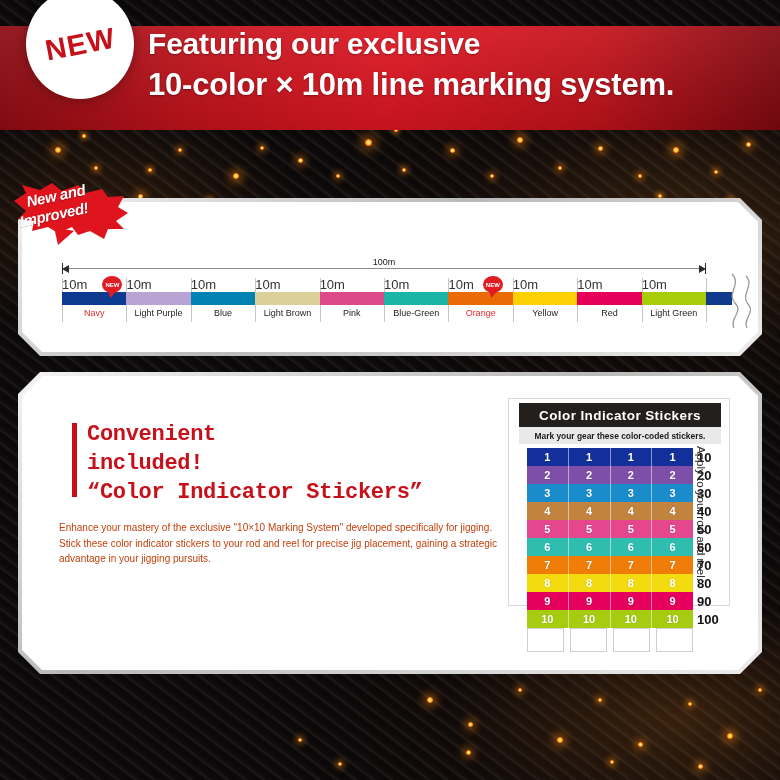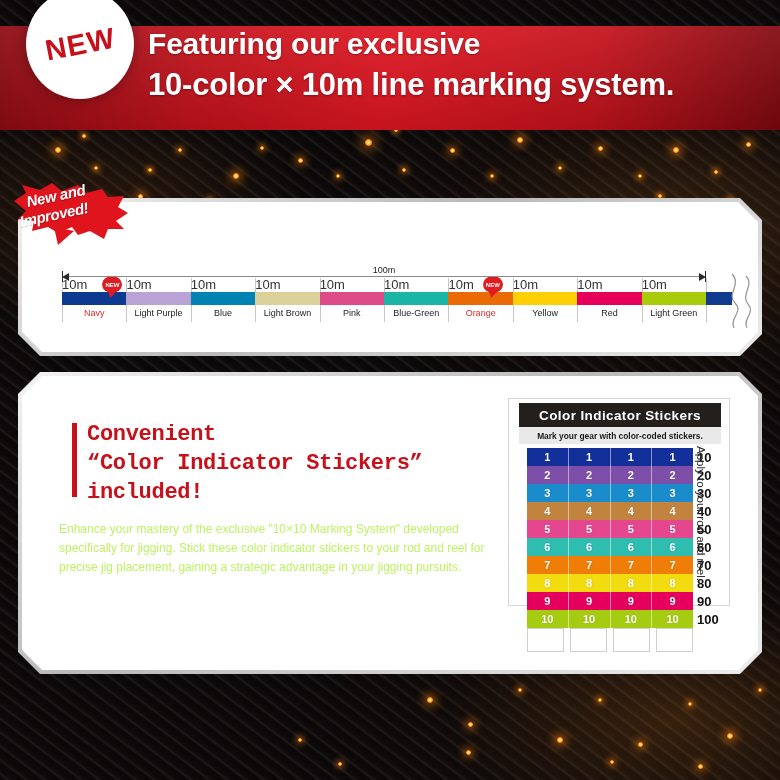--- a/index.html
+++ b/index.html
@@ -96,21 +96,21 @@
   .badge-text {
     position: absolute; color: #fff; font-weight: 700; font-style: italic;
     font-size: 15px; letter-spacing: -0.3px; white-space: nowrap;
     text-shadow: 0 1px 1px rgba(0,0,0,0.25);
   }
   #badge-text-1 { left: 14px; top: 4px; transform: rotate(-12deg); }
   #badge-text-2 { left: 7px; top: 23px; transform: rotate(-12deg); }
 
   
   #scale-row {
-    position: absolute; left: 62px; top: 263px; width: 644px; height: 12px; z-index: 6; margin-top: 8px;
+    position: absolute; left: 62px; top: 263px; width: 644px; height: 12px; z-index: 6;
   }
   #scale-line {
     position: absolute; left: 0; right: 0; top: 5px; height: 1px; background: #8b8b8b;
   }
   #scale-cap-left {
     position: absolute; left: 0; top: 0px; width: 1px; height: 11px; background: #2a2a2a;
   }
   #scale-cap-right {
     position: absolute; right: 0; top: 0px; width: 1px; height: 11px; background: #2a2a2a;
   }
@@ -181,21 +181,21 @@
     position: absolute; left: 72px; top: 423px; width: 5px; height: 74px;
     background: #c8101a; z-index: 6;
   }
   #headline-block { position: absolute; left: 87px; top: 420px; z-index: 6; width: 420px; font-family: Liberation Mono, monospace; }
   .headline {
     color: #c8101a; font-size: 22px; font-weight: 700; line-height: 1.32;
     letter-spacing: -0.3px; white-space: nowrap;
   }
   #body-copy {
     position: absolute; left: 59px; top: 520px; width: 440px; z-index: 6;
-    font-size: 12px; line-height: 1.57; color: #bef264;
+    font-size: 10px; line-height: 1.57; color: #c2410c;
   }
 
   
   #sticker-card {
     position: absolute; left: 508px; top: 398px; width: 222px; height: 208px;
     background: #fff; border: 1px solid #d7d7d7; z-index: 6;
   }
   #sticker-title-bar {
     position: absolute; left: 10px; top: 4px; width: 202px; height: 24px;
     background: #231f1d; display: flex; align-items: center; justify-content: center;
@@ -393,31 +393,31 @@
   <path d="M10 2 C 20 12, 4 22, 13 31 C 22 40, 7 46, 12 56" fill="none" stroke="#9a9a9a" stroke-width="1.3"></path>
   <path d="M24 4 C 33 13, 18 23, 26 32 C 34 41, 20 47, 25 56" fill="none" stroke="#9a9a9a" stroke-width="1.3"></path>
 </svg>
 
 <div class="panel-outer" id="sticker-panel-outer"></div>
 <div class="panel" id="sticker-panel"></div>
 
 <div id="headline-bar"></div>
 <div id="headline-block">
   <div class="headline">Convenient</div>
+  <div class="headline">included!</div>
   <div class="headline">“Color Indicator Stickers”</div>
-  <div class="headline">included!</div>
 </div>
 <p id="body-copy">Enhance your mastery of the exclusive "10×10 Marking System" developed specifically for jigging. Stick these color indicator stickers to your rod and reel for precise jig placement, gaining a strategic advantage in your jigging pursuits.</p>
 
 <div id="sticker-card">
   <div id="sticker-title-bar">
     <span id="sticker-title">Color Indicator Stickers</span>
   </div>
   <div id="sticker-subtitle-bar">
-    <span id="sticker-subtitle">Mark your gear with color-coded stickers.</span>
+    <span id="sticker-subtitle">Mark your gear these color-coded stickers.</span>
   </div>
   <div id="sticker-grid">
       <div class="sticker-row" style="background: rgb(19, 48, 154);">
         <div class="sticker-cell">1</div>
         <div class="sticker-cell">1</div>
         <div class="sticker-cell">1</div>
         <div class="sticker-cell">1</div>
         <div class="sticker-depth">10</div>
       </div>
       <div class="sticker-row" style="background: rgb(125, 79, 168);">

